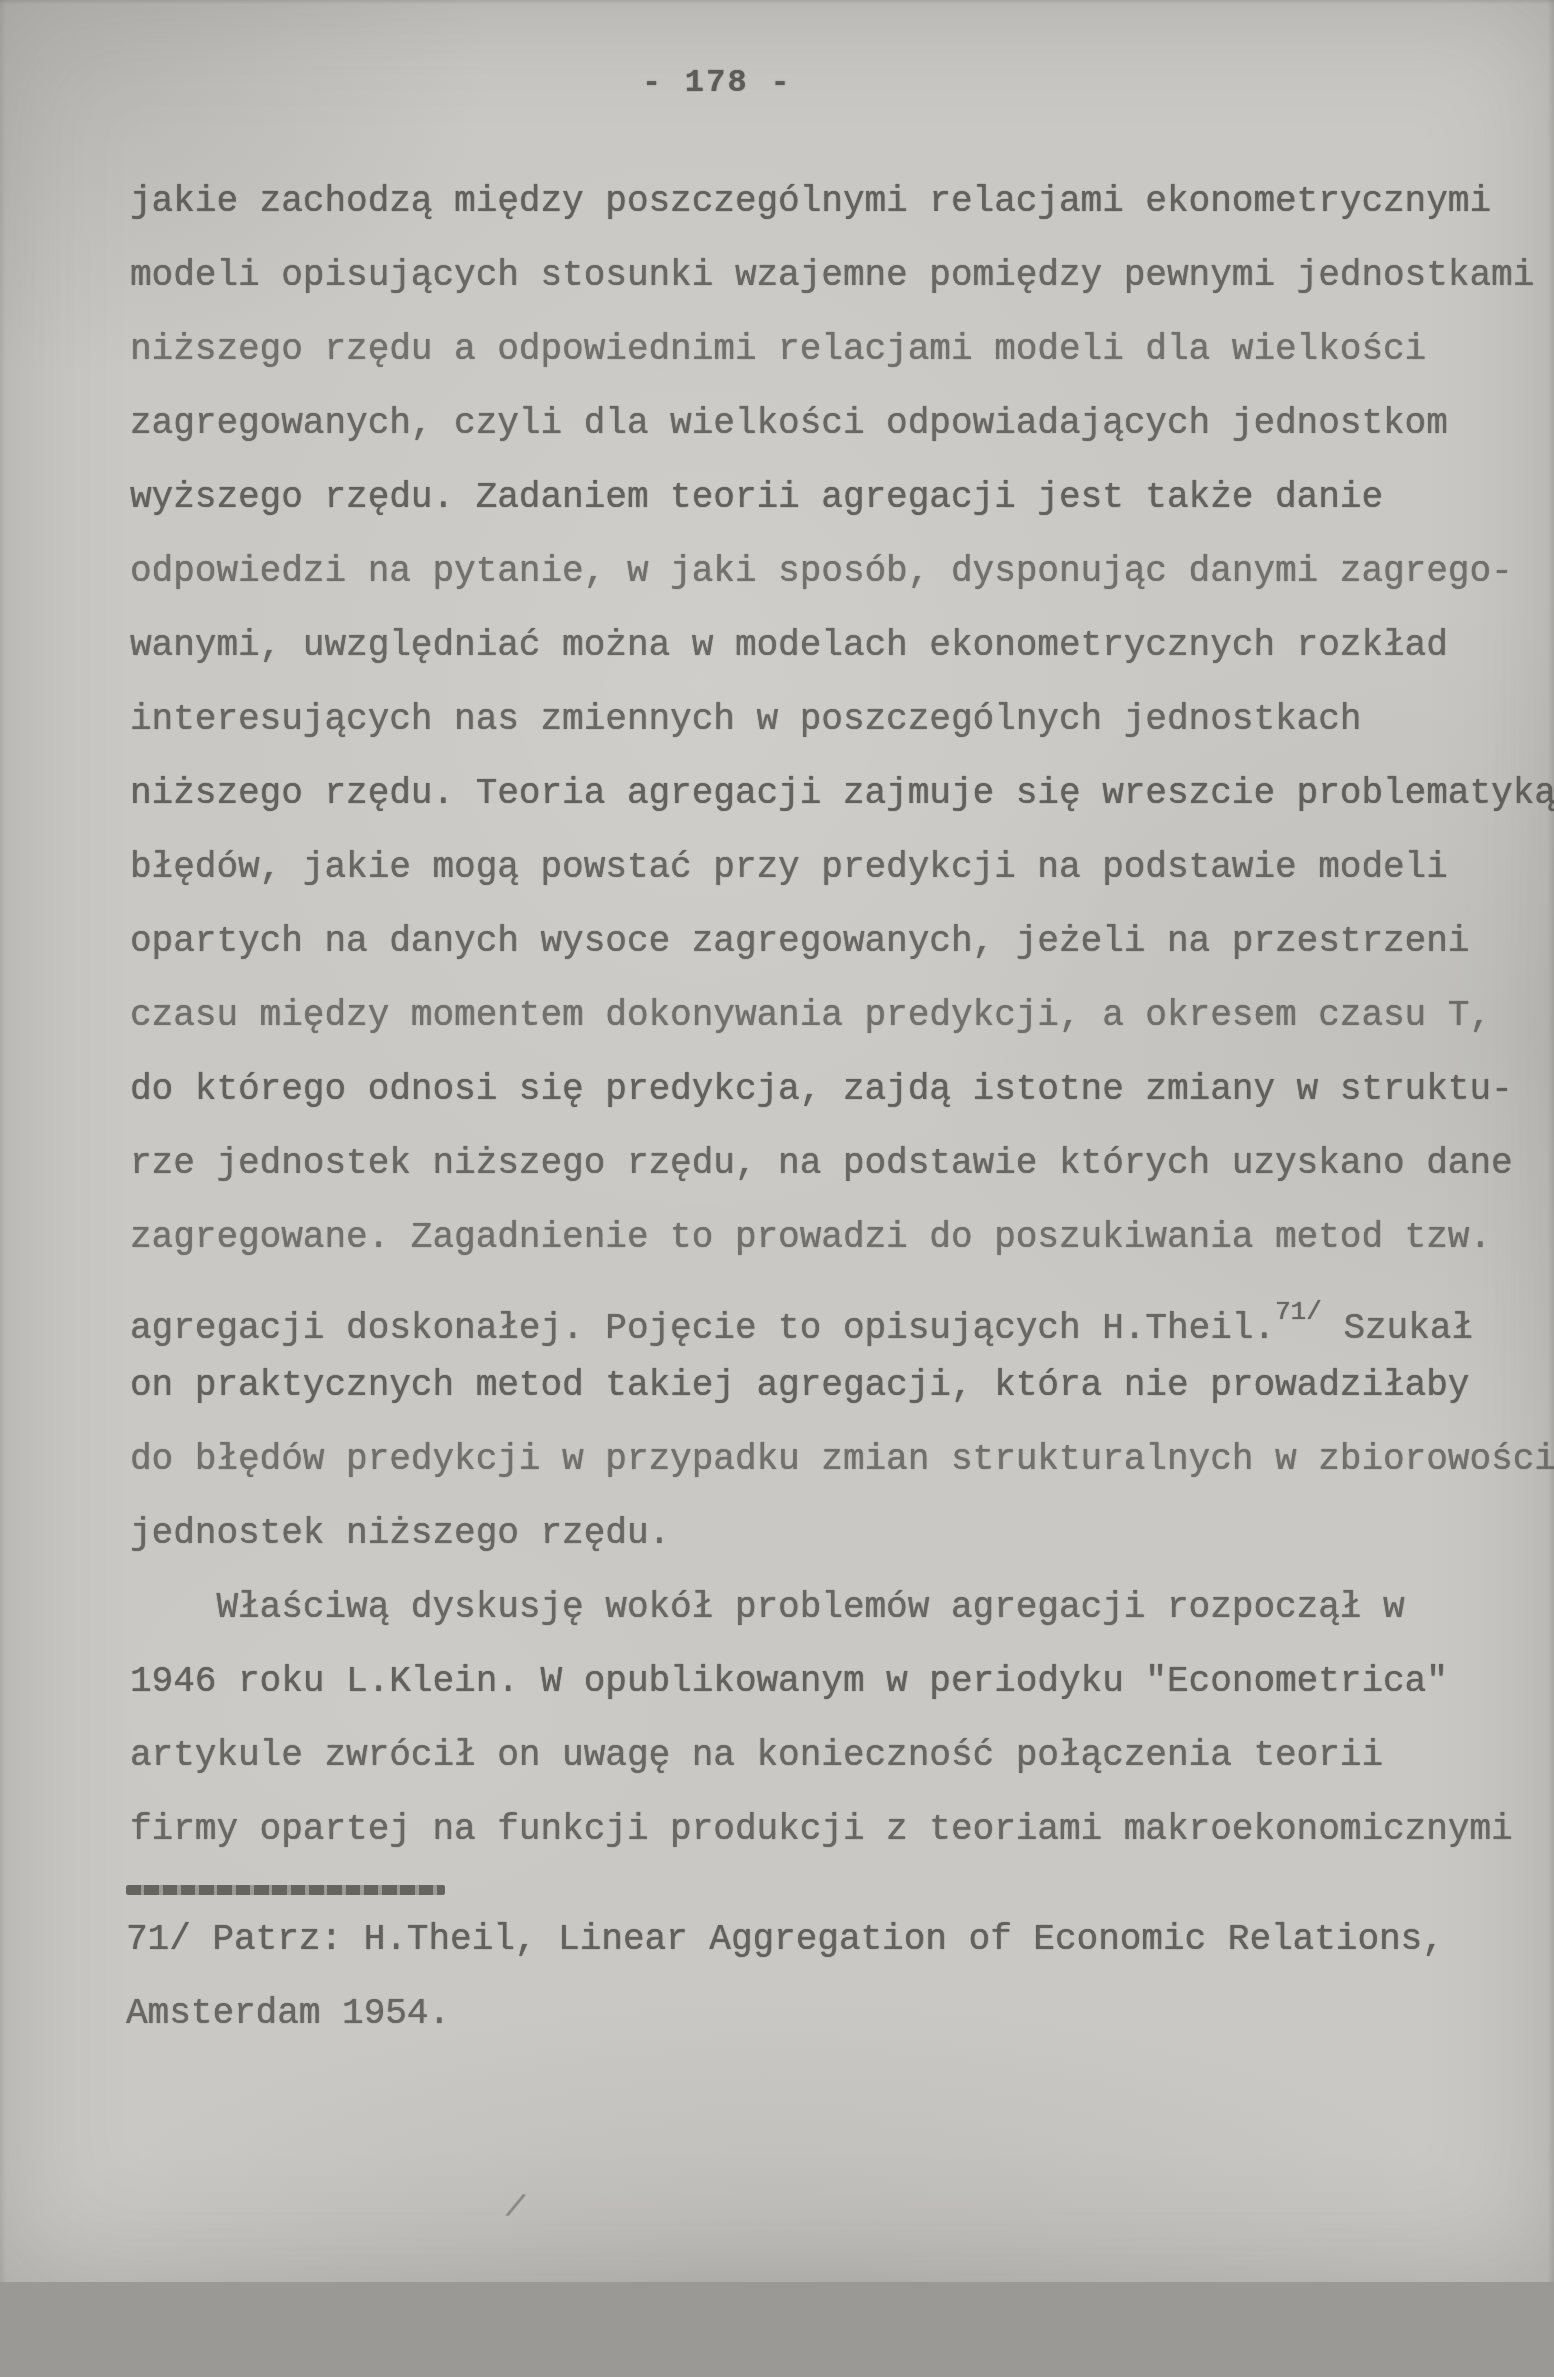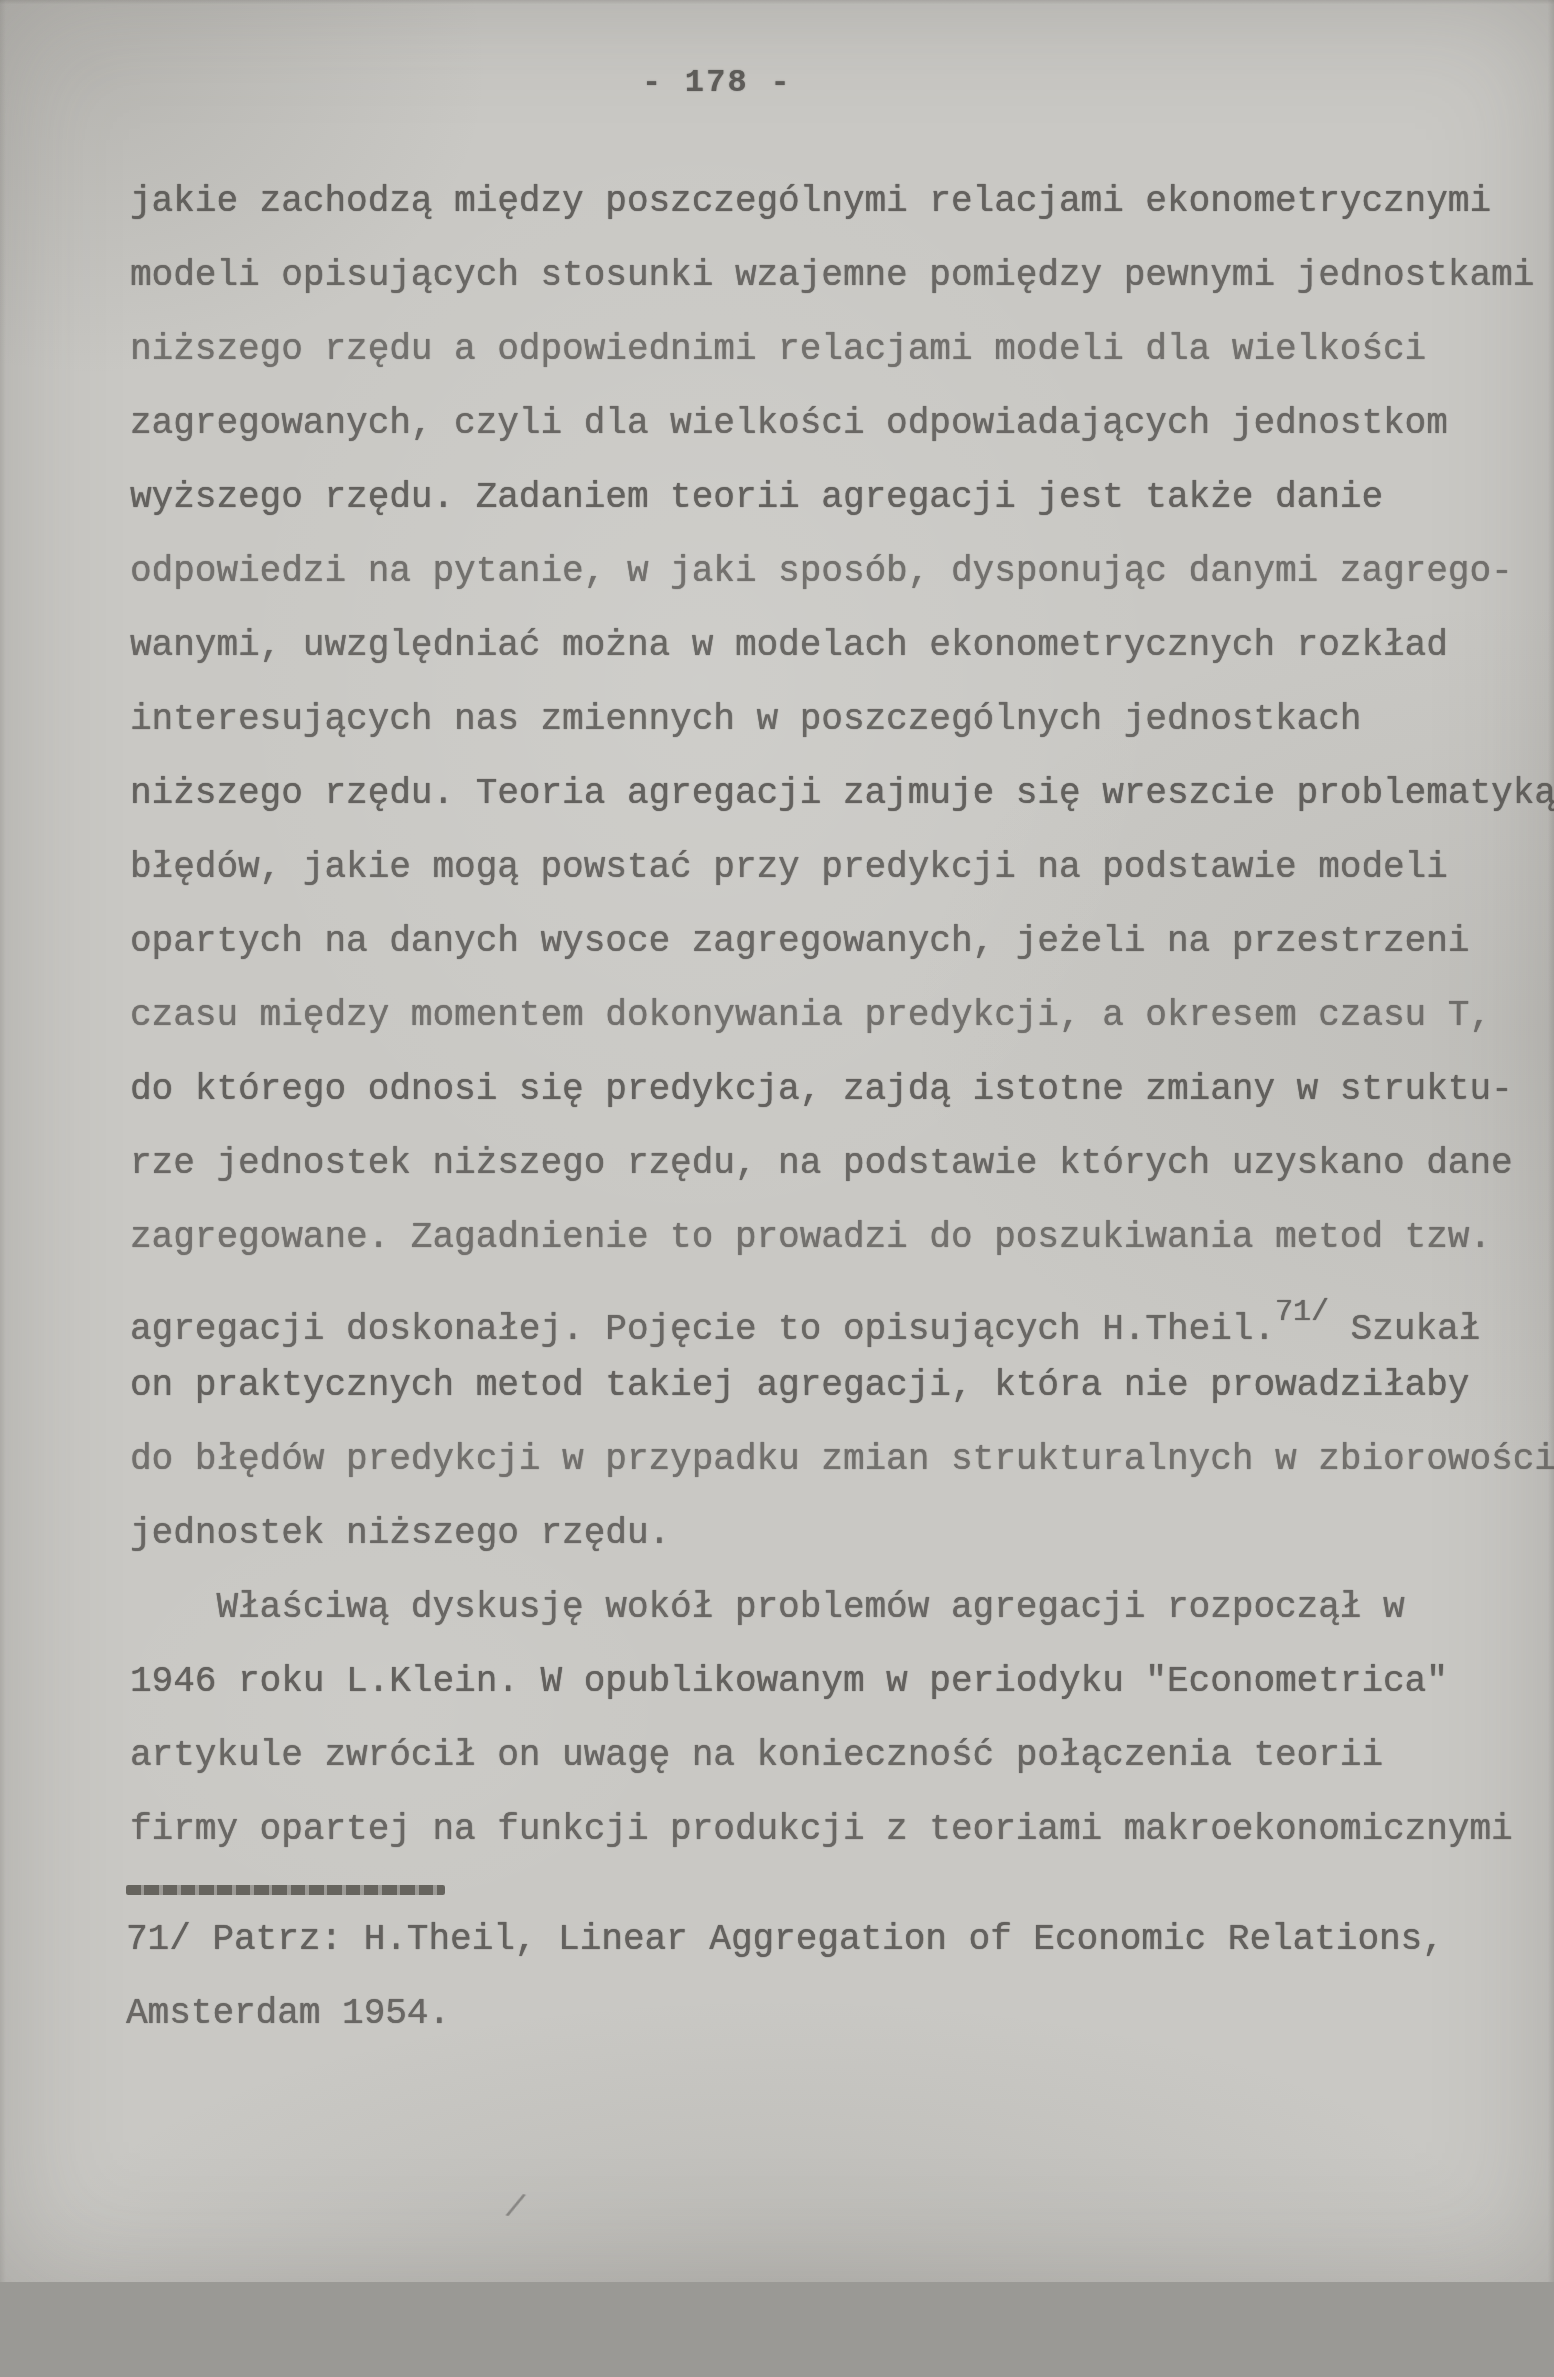--- a/index.html
+++ b/index.html
@@ -36,21 +36,21 @@
     font-size:36px;
     color:#54524f;
     white-space:pre;
     filter:blur(0.5px);
     text-shadow:0 0 1.1px rgba(70,68,65,.85), 0.4px 0.4px 0.7px rgba(70,68,65,.4);
     opacity:.82;
   }
   .line:nth-child(3n){opacity:.74;}
   .line:nth-child(4n+1){opacity:.87;}
   .line:nth-child(7n){filter:blur(0.6px);}
-  .sup{font-size:30px;vertical-align:19px;}
+  .sup{font-size:26px;vertical-align:19px;}
   .footnote-sep{
     position:absolute;left:126px;top:1885px;
     width:319px;height:10.2px;border-radius:2.2px;
     background:repeating-linear-gradient(90deg,#55534d 0 14.6px, rgba(85,83,77,.45) 14.6px 18.3px);
     filter:blur(0.7px);opacity:.85;
   }
   .footnote-block{
     position:absolute;left:126px;top:1903px;width:1434px;
   }
   .stray{

